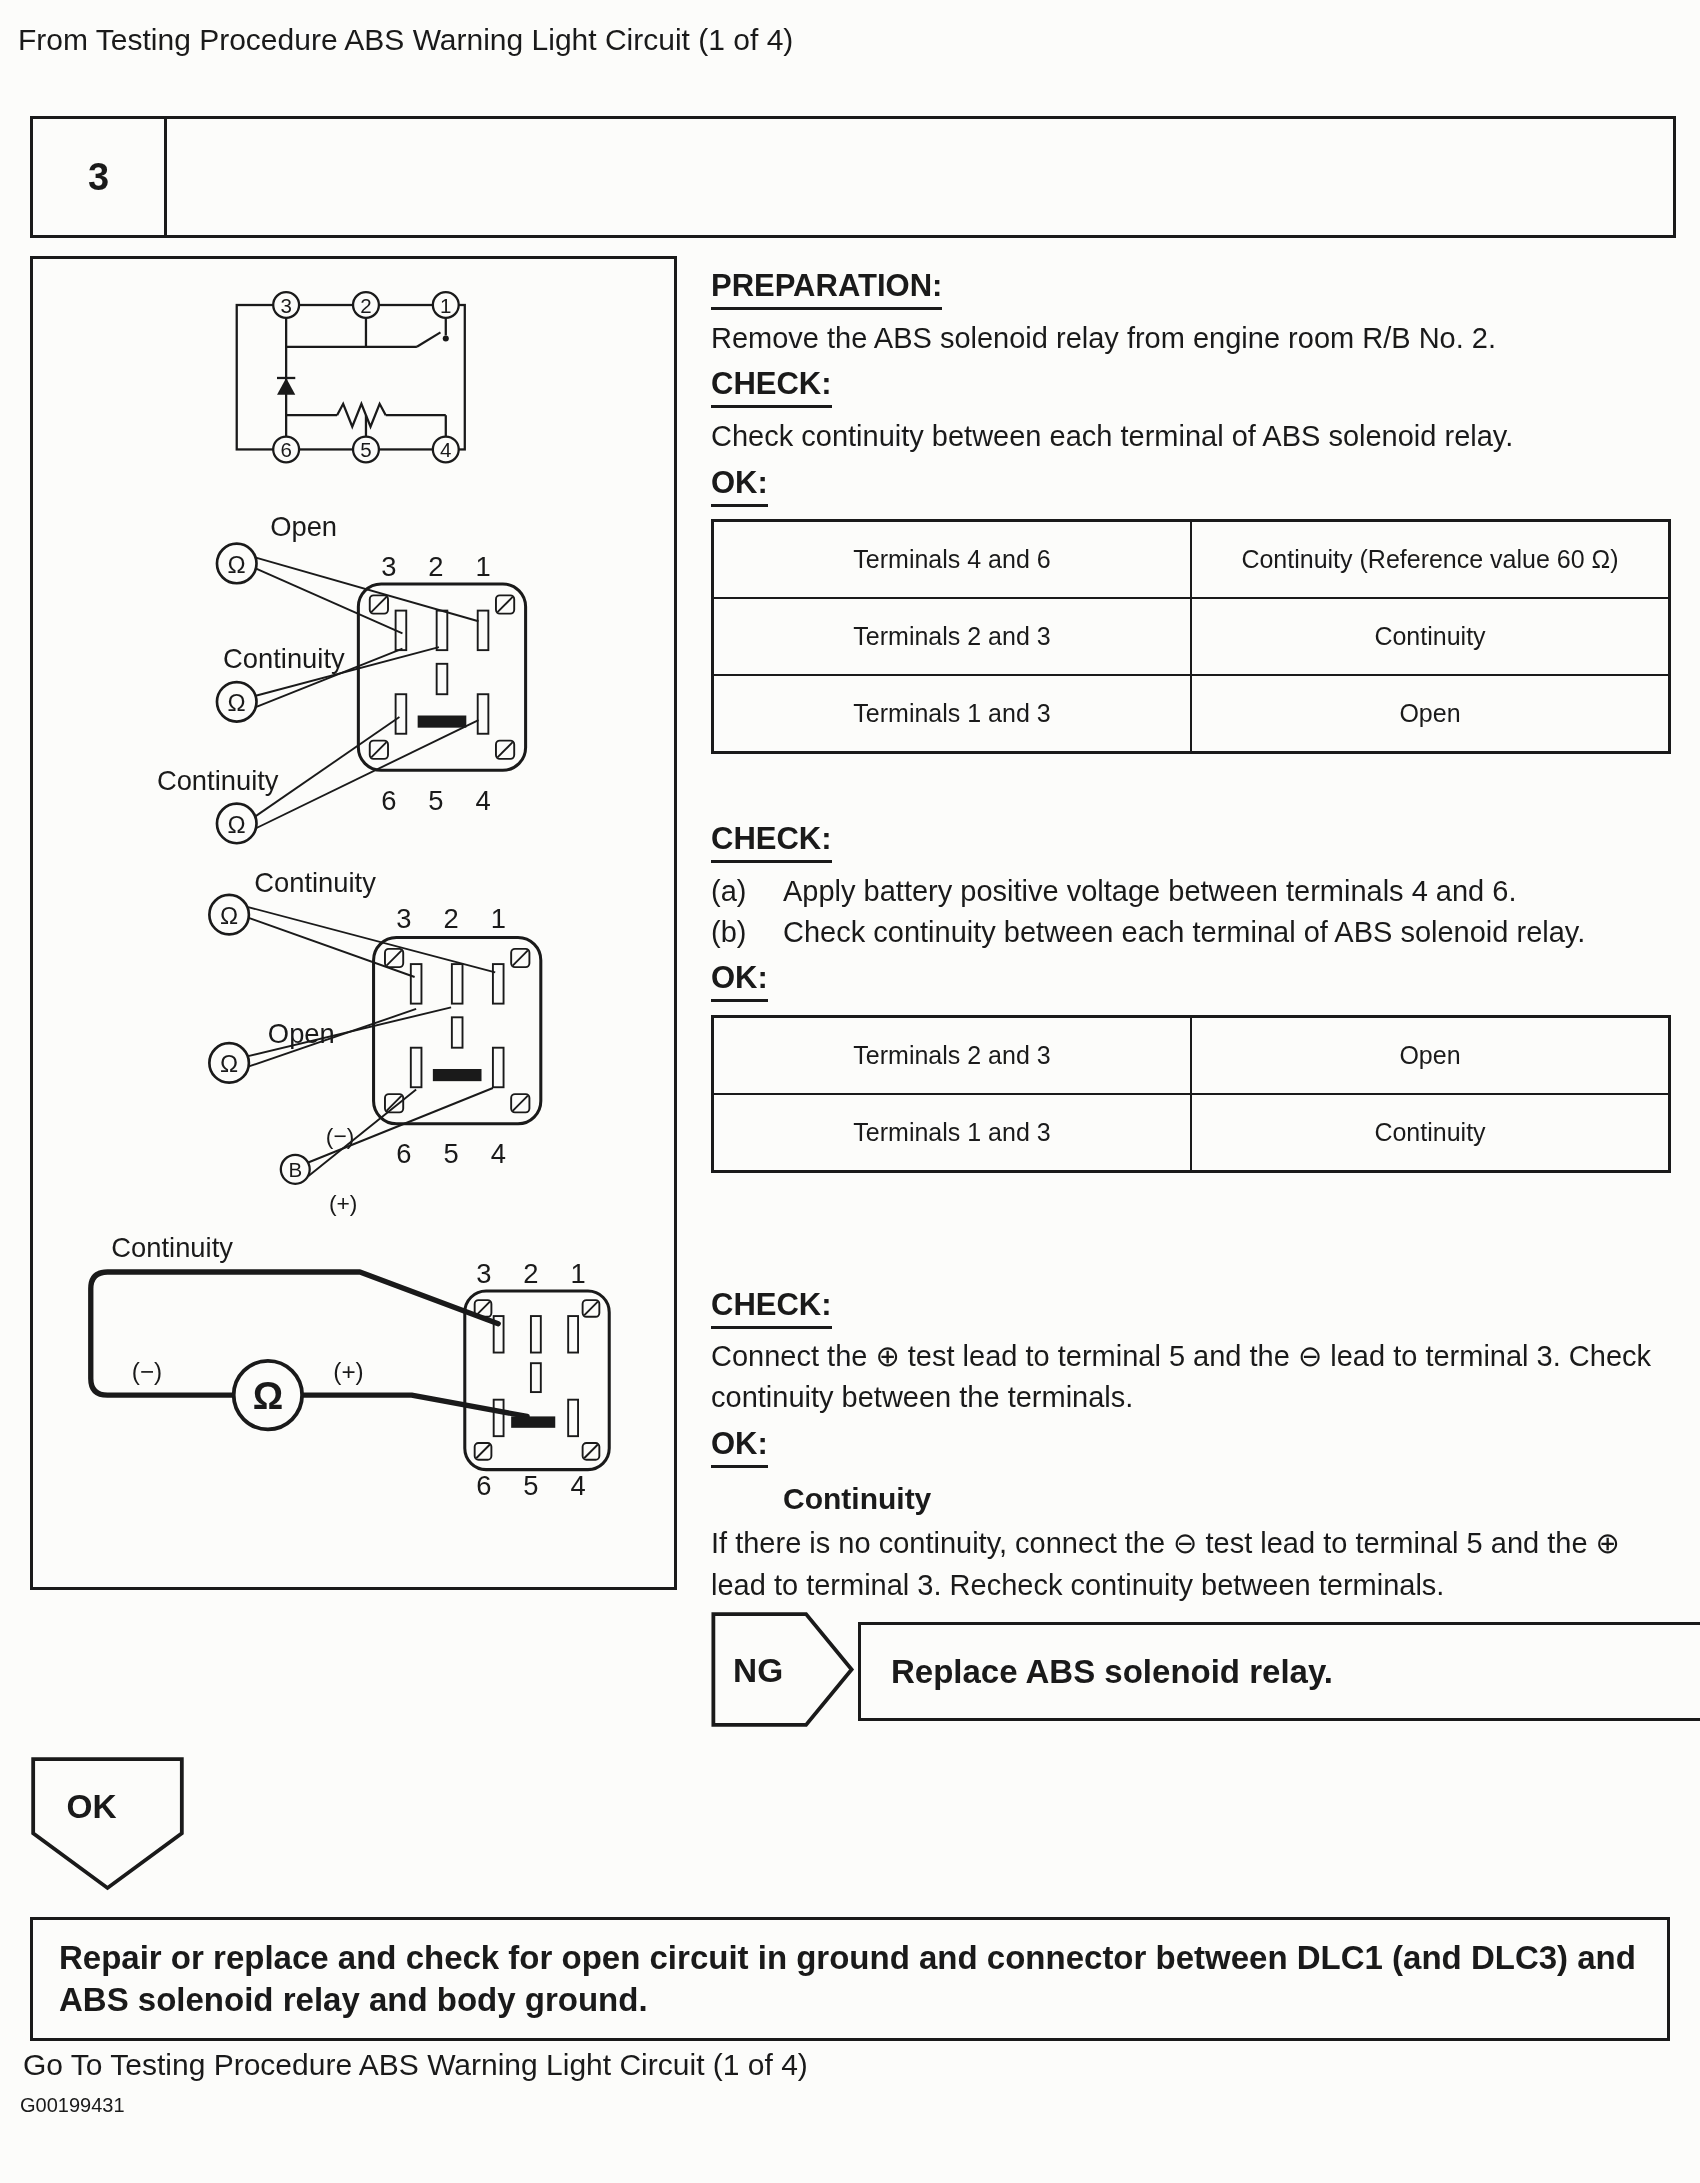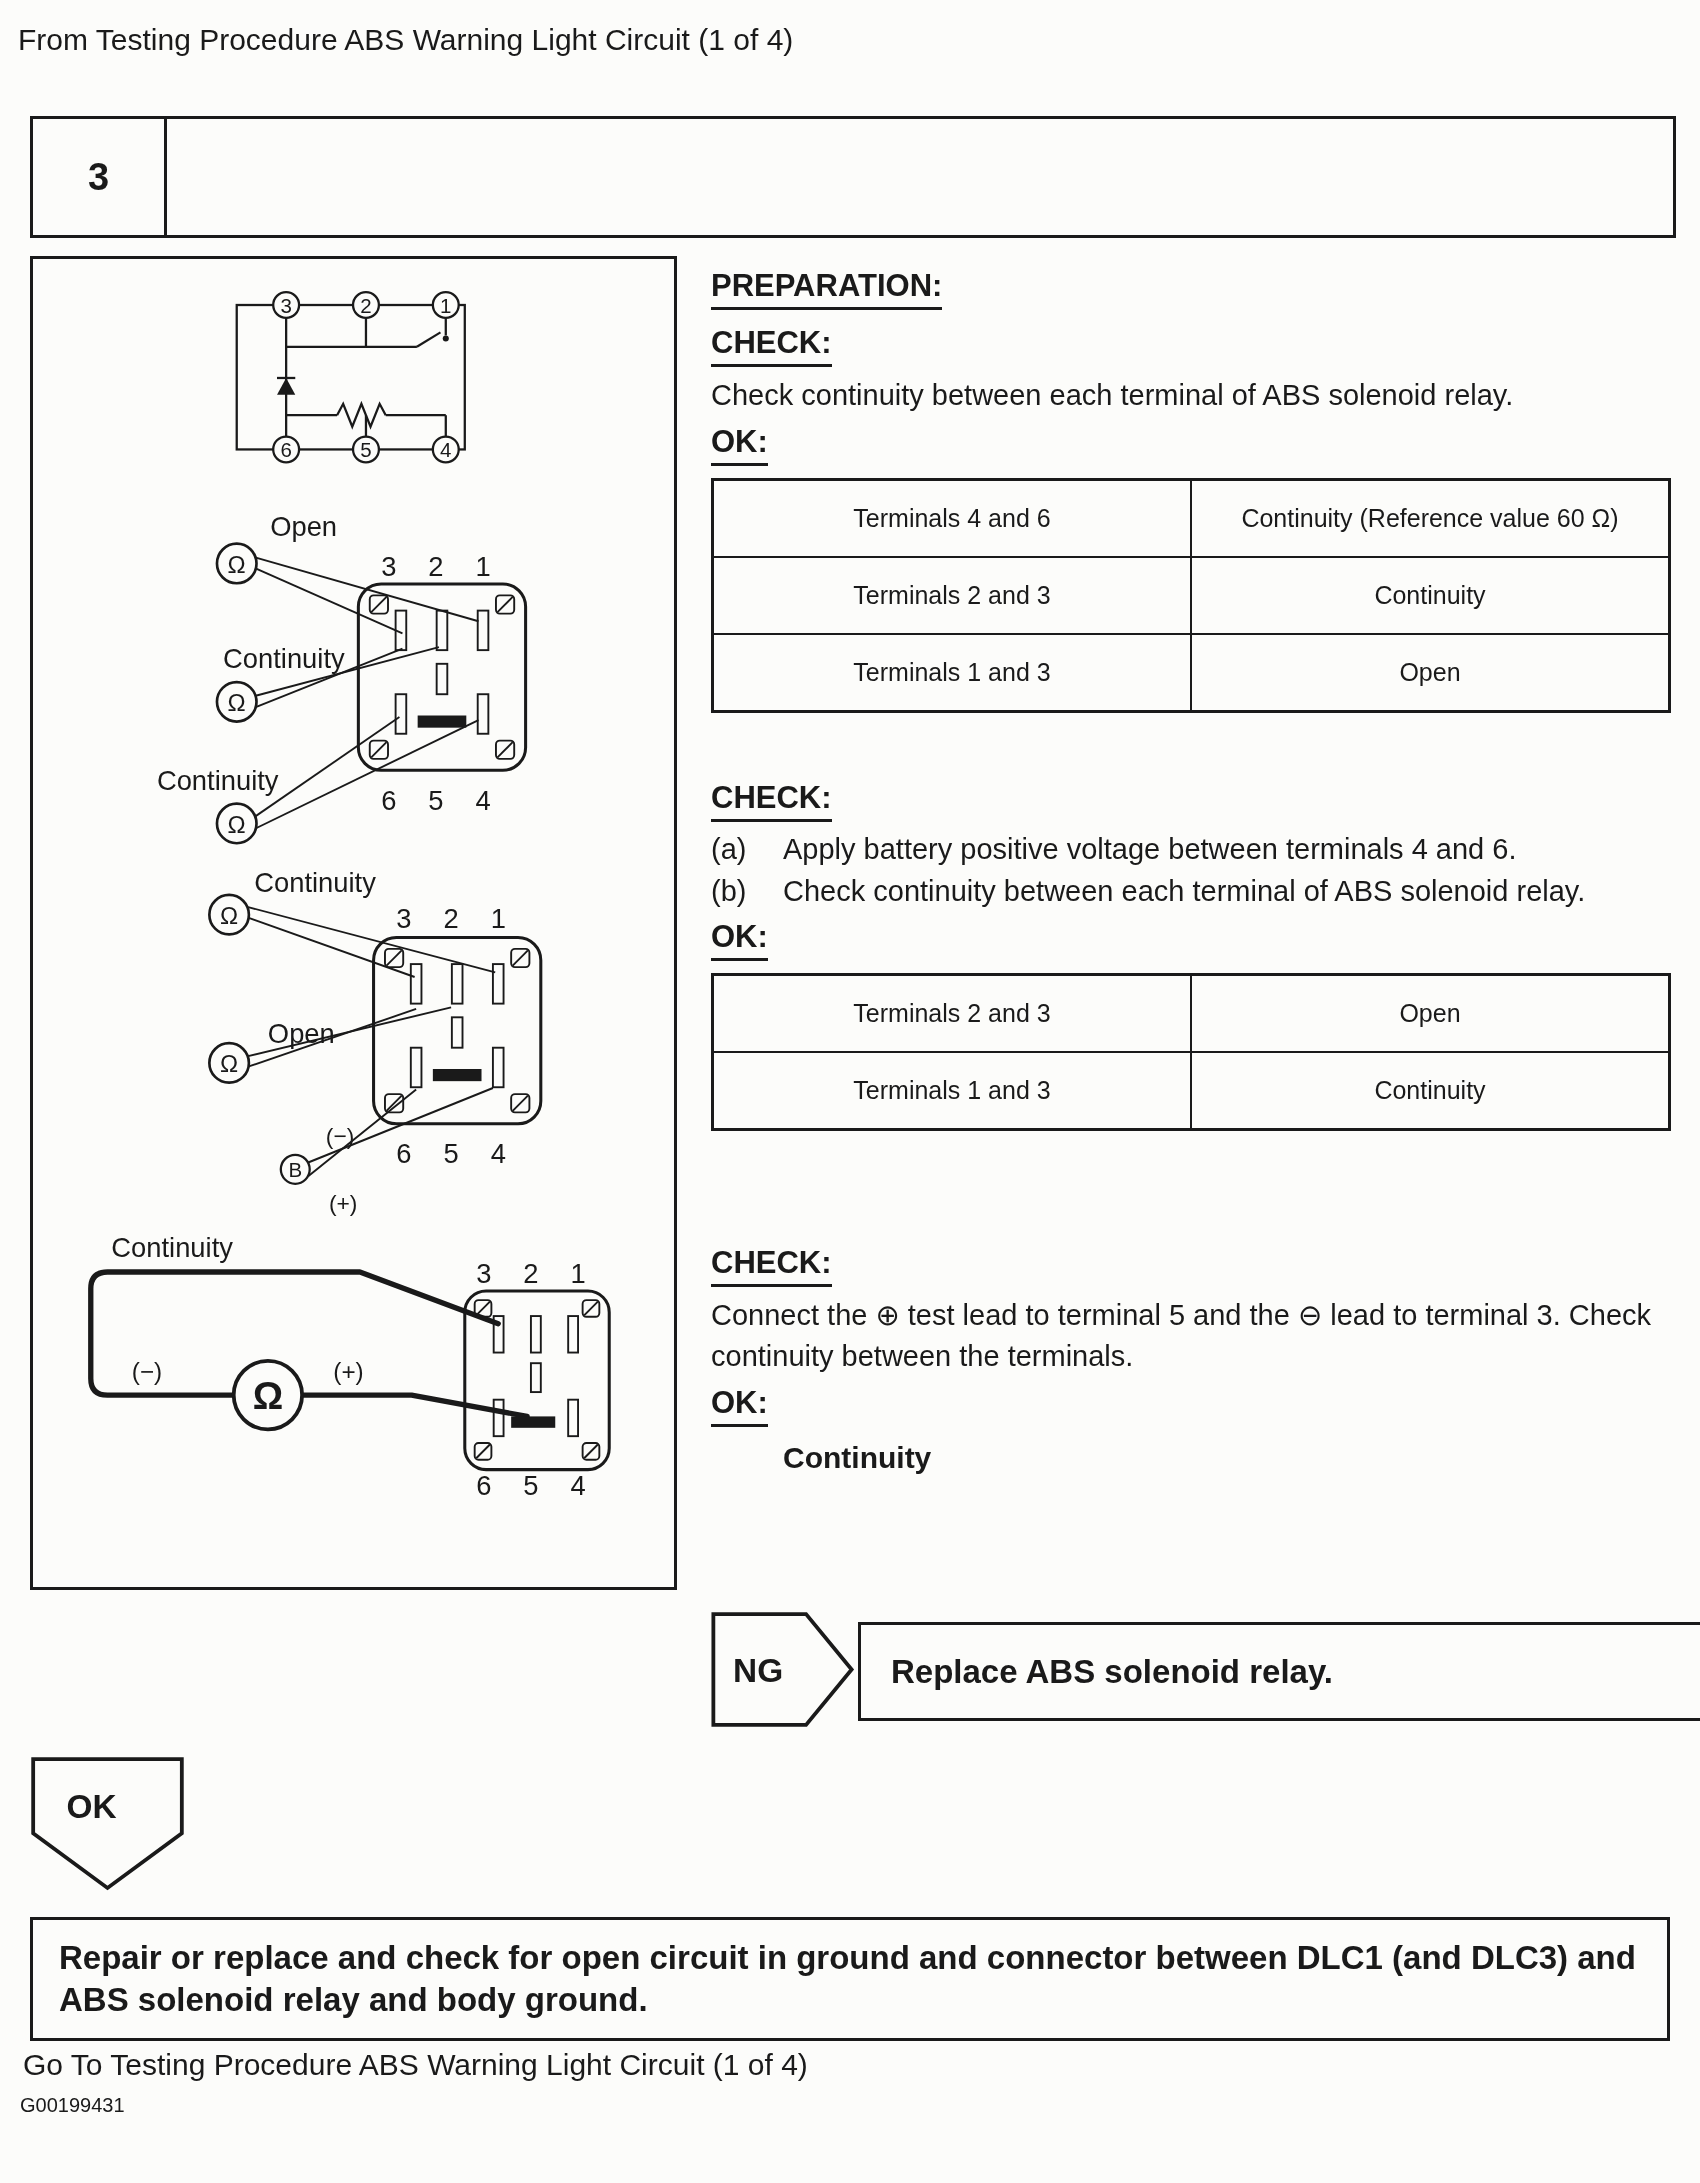--- a/index.html
+++ b/index.html
@@ -199,20 +199,21 @@
       <rect x="629" y="1522" width="58" height="15" fill="#1a1a1a" stroke="none"></rect>
     </g>
     <text x="663" y="1626" font-size="36" text-anchor="middle" letter-spacing="16">6 5 4</text>
   </svg>
 </div>
 
 <div class="abs right-col">
 
   <div class="sec">
     <div class="h-under">PREPARATION:</div>
+    <div class="body-text">Remove the ABS solenoid relay from engine room R/B No. 2.</div>
   </div>
 
   <div class="sec">
     <div class="h-under">CHECK:</div>
     <div class="body-text">Check continuity between each terminal of ABS solenoid relay.</div>
   </div>
 
   <div class="sec">
     <div class="h-under">OK:</div>
     <table class="spec-table">
@@ -262,20 +263,21 @@
   </div>
 
   <div class="sec sec-check3">
     <div class="h-under">CHECK:</div>
     <div class="body-text">Connect the ⊕ test lead to terminal 5 and the ⊖ lead to terminal 3. Check continuity between the terminals.</div>
   </div>
 
   <div class="sec">
     <div class="h-under">OK:</div>
     <div class="result-line">Continuity</div>
+    <div class="body-text">If there is no continuity, connect the ⊖ test lead to terminal 5 and the ⊕ lead to terminal 3. Recheck continuity between terminals.</div>
   </div>
 
 </div>
 
 <svg class="abs ng-shape" width="145" height="117" viewBox="0 0 190 154">
   <polygon points="4,4 126,4 186,77 126,150 4,150" fill="#fcfcfa" stroke="#1a1a1a" stroke-width="5"></polygon>
   <text x="63" y="93" font-size="44" font-weight="bold" text-anchor="middle">NG</text>
 </svg>
 
 <div class="abs ng-box">Replace ABS solenoid relay.</div>

